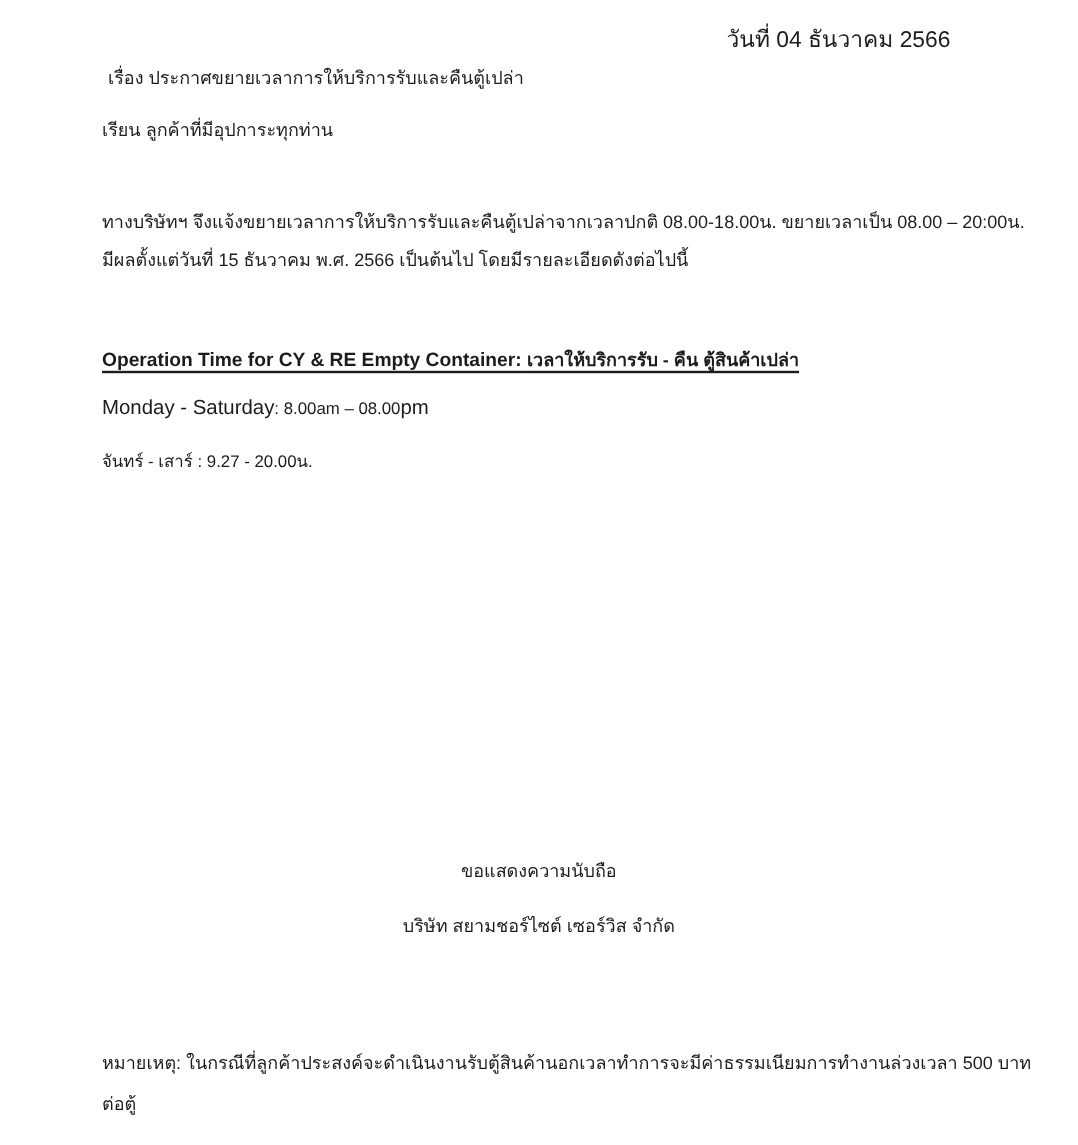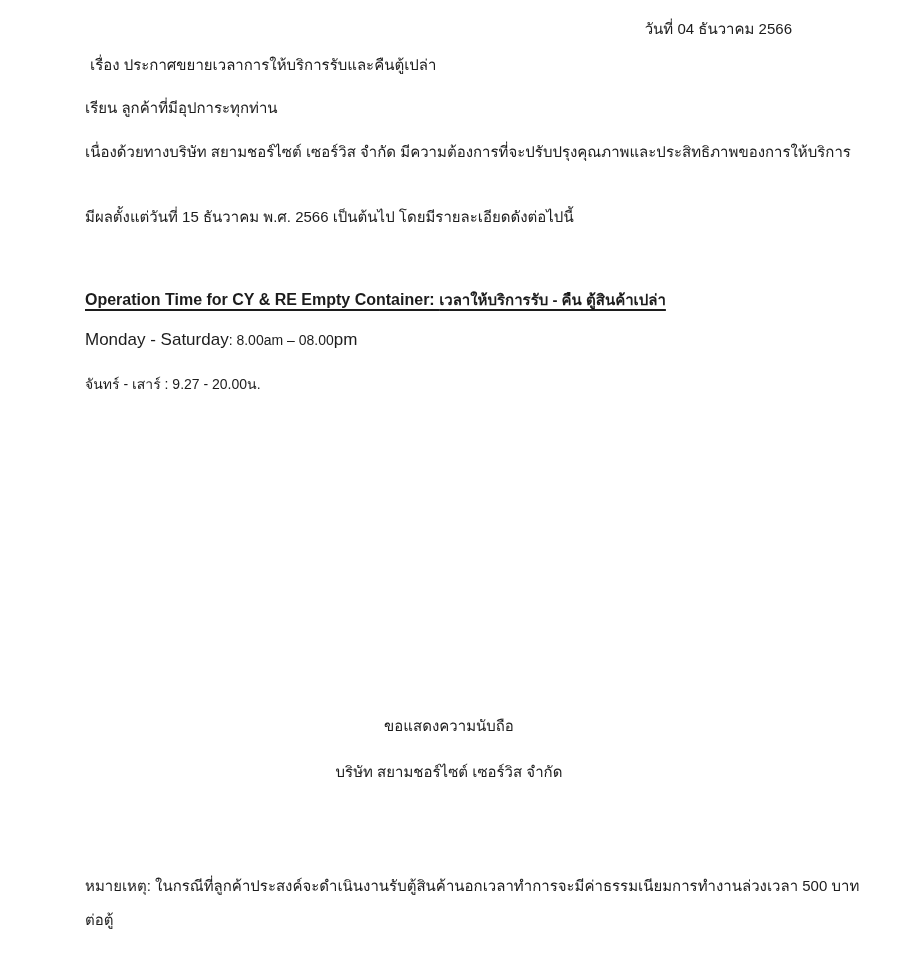--- a/index.html
+++ b/index.html
@@ -14,21 +14,21 @@
     background: #ffffff;
     font-family: "Liberation Sans", sans-serif;
     color: #1c1c1c;
     overflow: hidden;
   }
   .abs { position: absolute; white-space: nowrap; }
 
   .date-line {
     top: 17px;
     right: 106px;
-    font-size: 15px;
+    font-size: 19px;
   }
   .subject-line   { top: 53px;  left: 90px; font-size: 15px; }
   .salutation-line{ top: 96px;  left: 85px; font-size: 15px; }
 
   .body-line-1 { top: 140px; left: 85px; font-size: 15px; }
   .body-line-2 { top: 173px; left: 85px; font-size: 15px; }
   .body-line-3 { top: 205px; left: 85px; font-size: 15px; text-align: center; }
 
   .operation-heading {
     top: 288px;
@@ -69,22 +69,22 @@
 <body>
 
 <div class="page">
 
   <div class="abs date-line">วันที่ 04 ธันวาคม 2566</div>
 
   <div class="abs subject-line">เรื่อง ประกาศขยายเวลาการให้บริการรับและคืนตู้เปล่า</div>
 
   <div class="abs salutation-line">เรียน ลูกค้าที่มีอุปการะทุกท่าน</div>
 
-  <div class="abs body-line-1">เนื่องด้วยทางบริษัท สยามชอร์ไซต์ เซอร์วิส จำกัด มีความต้องการที่จะปรับปรุงคุณภาพและประสิทธิภาพของการให้บริการ</div>
 
+  <div class="abs body-line-2">ทางบริษัทฯ จึงแจ้งขยายเวลาการให้บริการรับและคืนตู้เปล่าจากเวลาปกติ 08.00-18.00น. ขยายเวลาเป็น 08.00 – 20:00น.</div>
 
   <div class="abs body-line-3">มีผลตั้งแต่วันที่ 15 ธันวาคม พ.ศ. 2566 เป็นต้นไป โดยมีรายละเอียดดังต่อไปนี้</div>
 
   <div class="abs operation-heading">
     <span class="en-part">Operation Time for CY &amp; RE Empty Container: </span><span class="th-part">เวลาให้บริการรับ - คืน ตู้สินค้าเปล่า</span>
   </div>
 
   <div class="abs hours-line-en">
     <span>Monday - Saturday</span><span class="time-small">: 8.00am – 08.00</span><span>pm</span>
   </div>

